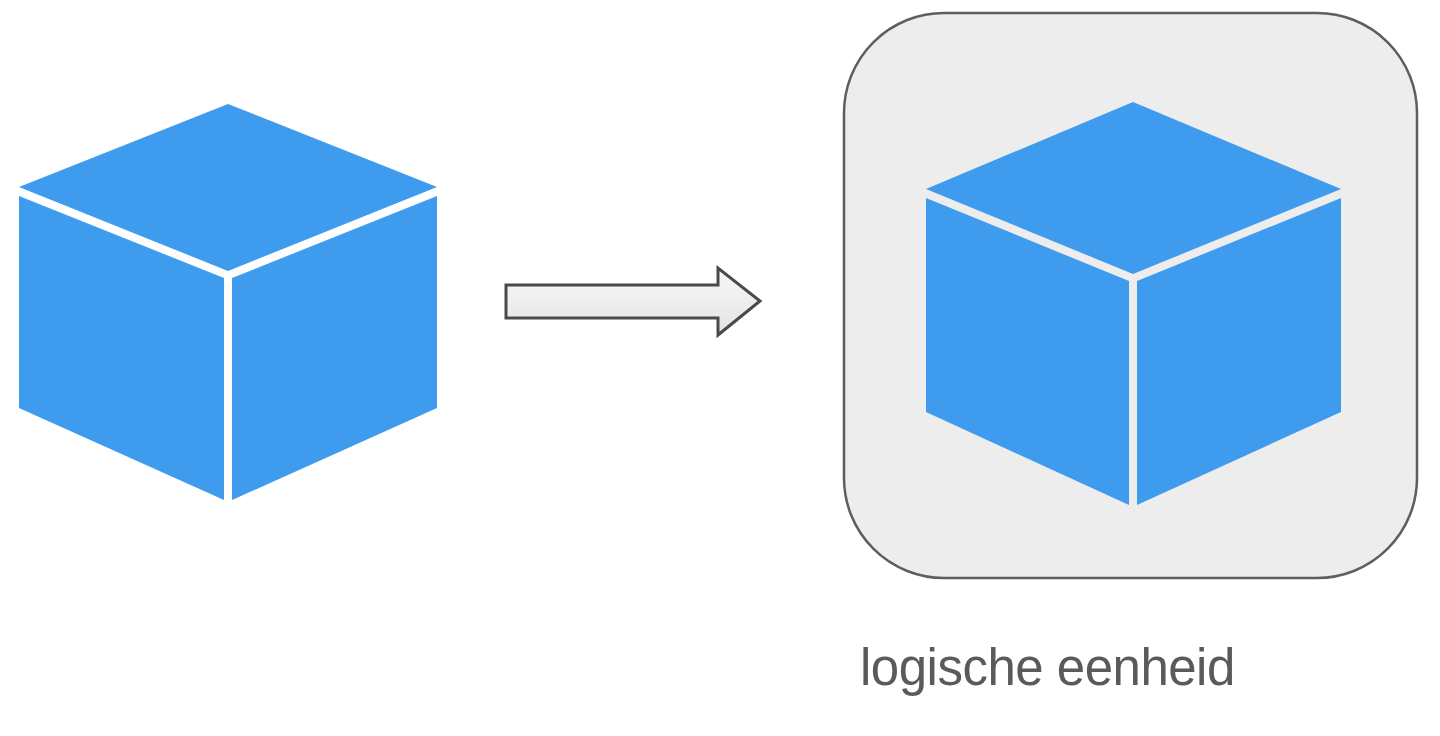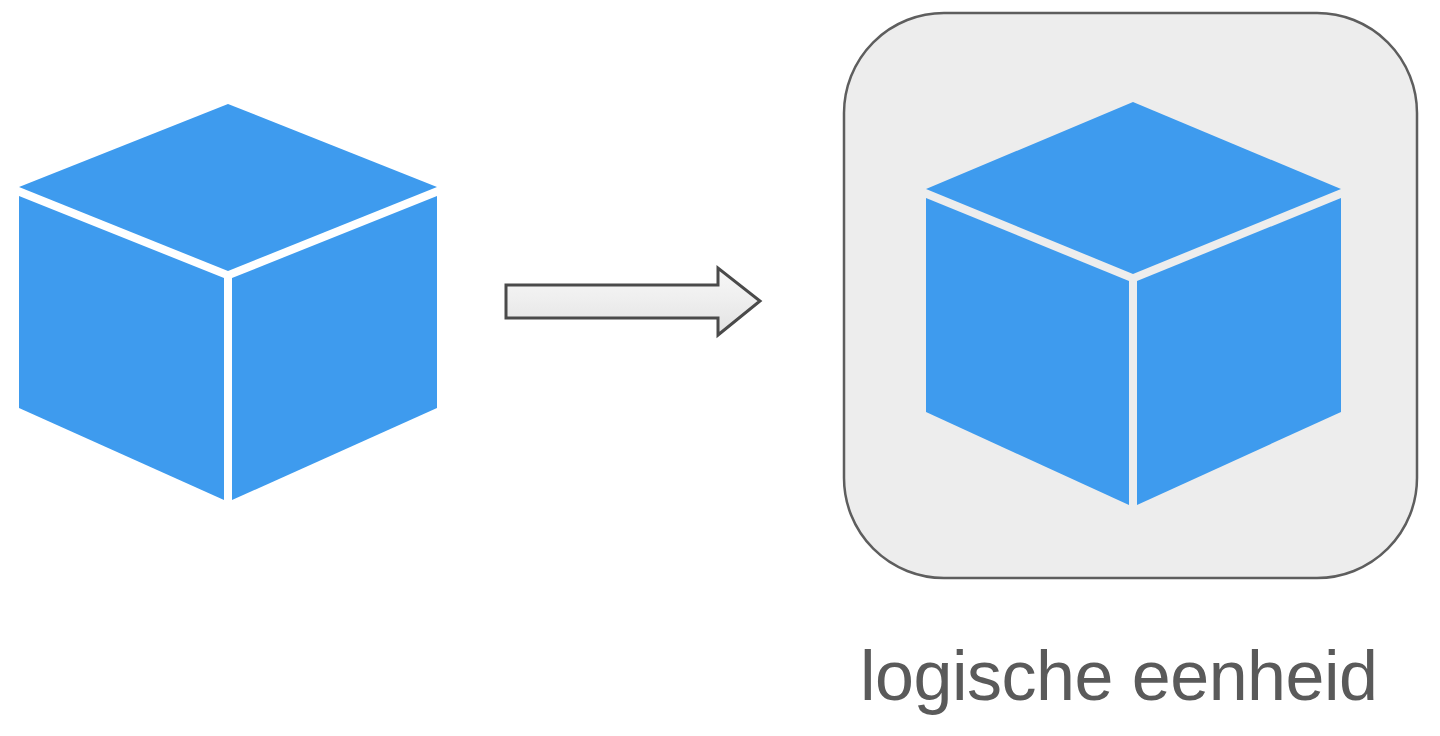--- a/index.html
+++ b/index.html
@@ -27,27 +27,26 @@
     top: 0;
     width: 1440px;
     height: 736px;
   }
   .caption {
     position: absolute;
     left: 860px;
     top: 628px;
     width: 580px;
     font-family: "Liberation Sans", sans-serif;
-    font-size: 70px;
+    font-size: 51px;
     line-height: 80px;
     letter-spacing: -0.5px;
     color: #5a5a5a;
     white-space: nowrap;
     font-weight: 400;
-    margin-top: 8px;
   }
 </style>
 </head>
 <body>
 
 <div id="stage">
 
   <svg class="layer" viewBox="0 0 1440 736" width="1440" height="736" xmlns="http://www.w3.org/2000/svg">
 
     <defs>

